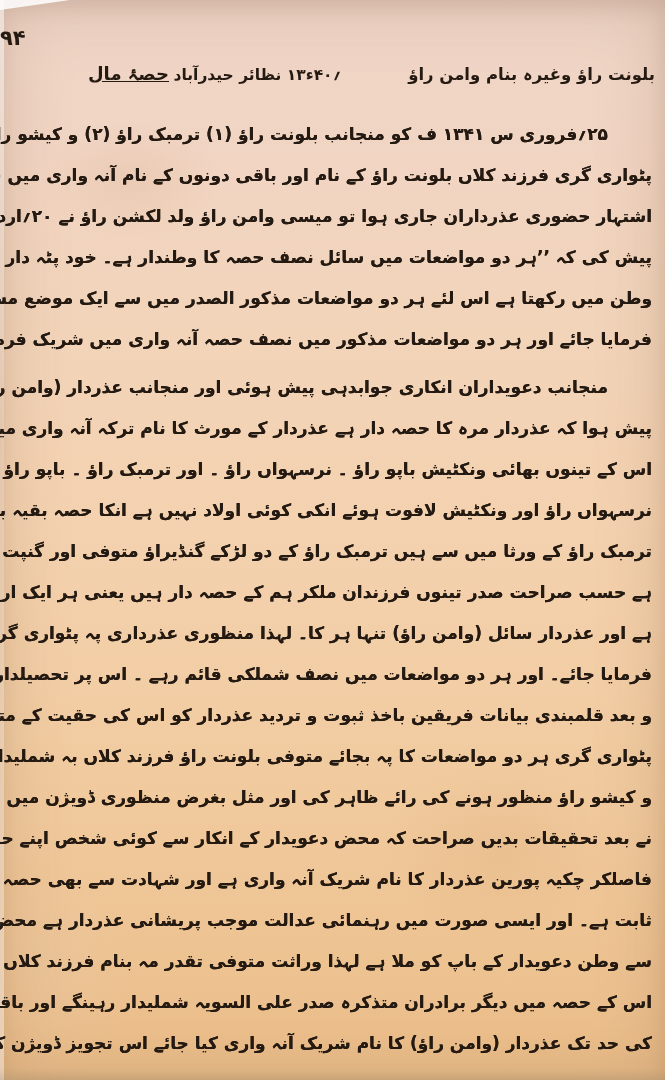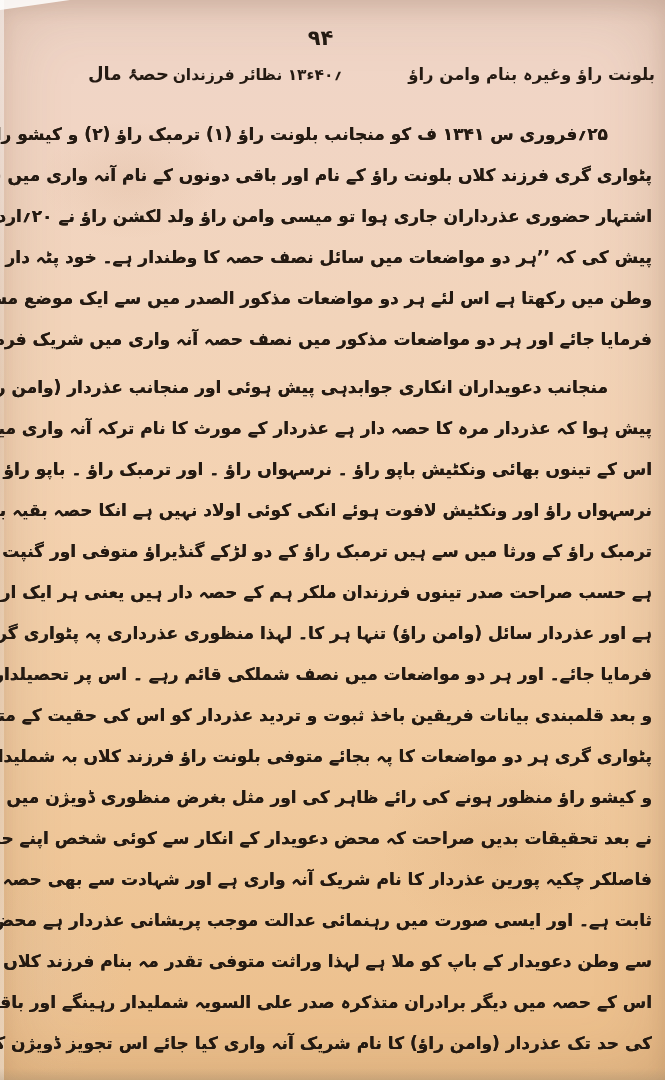--- a/index.html
+++ b/index.html
@@ -25,32 +25,32 @@
     background:radial-gradient(ellipse at center, rgba(220,200,180,.18), rgba(220,200,180,0) 70%);}
   .corner-tl{position:absolute;left:0;top:0;width:0;height:0;
     border-top:10px solid rgba(255,255,255,.85);border-right:70px solid transparent;}
   .edge-left{position:absolute;left:0;top:0;width:4px;height:100%;
     background:linear-gradient(180deg, rgba(255,255,255,.55), rgba(255,255,255,.15) 40%, rgba(255,255,255,.45));}
   .bottom-strip{position:absolute;left:0;bottom:0;width:100%;height:12px;
     background:linear-gradient(180deg, rgba(120,100,80,0), rgba(150,135,110,.25));}
 
   .page-number{
     position:absolute;top:26px;left:0;right:24px;
-    text-align:center;
+    text-align:left;
     font-size:21px;font-weight:bold;
     letter-spacing:2px;
   }
   .header{
     position:absolute;top:57px;right:10px;left:10px;
     display:flex;flex-direction:row;align-items:baseline;
     font-size:16.5px;font-weight:bold;
   }
   .header .case-title{flex:0 0 auto;margin-left:62px;}
   .header .citation{flex:1 1 auto;text-align:center;font-size:15.5px;}
-  .header .section{flex:0 0 auto;margin-left:78px;font-size:18px;padding-top:6px;}
+  .header .section{flex:0 0 auto;margin-left:78px;font-size:18px;padding-top:6px;text-decoration:underline;}
 
   .body-text{
     position:absolute;top:114px;right:13px;left:13px;bottom:14px;
     font-size:17px;font-weight:bold;
     text-shadow:0 0 .5px #2b2018;
   }
   .line{
     height:41px;line-height:41px;
     white-space:nowrap;
     text-align:justify;
@@ -76,21 +76,21 @@
   <div class="stain s2"></div>
   <div class="stain s3"></div>
   <div class="corner-tl"></div>
   <div class="edge-left"></div>
   <div class="bottom-strip"></div>
 
   <div class="page-number">۹۴</div>
 
   <div class="header">
     <span class="case-title">بلونت راؤ وغیرہ بنام وامن راؤ</span>
-    <span class="citation">؍۴۰ء۱۳ نظائر فرزندان</span>
+    <span class="citation">؍۴۰ء۱۳ نظائر حیدرآباد</span>
     <span class="section">حصۂ مال</span>
   </div>
 
   <div class="body-text">
     <div class="line indent"><span>۲۵؍فروری س ۱۳۴۱ ف کو منجانب بلونت راؤ (۱) ترمبک راؤ (۲) و کیشو راؤ (۳) (فرزندان متوفی) درخواست پیش ہوئی کہ پٹہ</span><span class="tail"></span></div>
     <div class="line"><span>پٹواری گری فرزند کلاں بلونت راؤ کے نام اور باقی دونوں کے نام آنہ واری میں شریک کر دئے جائیں وغیرہ۔ اس پر</span></div>
     <div class="line"><span>اشتہار حضوری عذرداران جاری ہوا تو میسی وامن راؤ ولد لکشن راؤ نے ۲۰؍اردی بہشت س ۱۳۴۱ ف کو درخواست</span></div>
     <div class="line"><span>پیش کی کہ ’’ہر دو مواضعات میں سائل نصف حصہ کا وطندار ہے۔ خود پٹہ دار مرہم کا حصہ دار تھا چونکہ سائل زیادہ</span></div>
     <div class="line"><span>وطن میں رکھتا ہے اس لئے ہر دو مواضعات مذکور الصدر میں سے ایک موضع مسلگا کا پہ پٹواری گری سائل کے نام</span><span class="tail"></span></div>
     <div class="line no-justify"><span>فرمایا جائے اور ہر دو مواضعات مذکور میں نصف حصہ آنہ واری میں شریک فرمایا جائے۔‘‘</span><span class="tail"></span></div>

